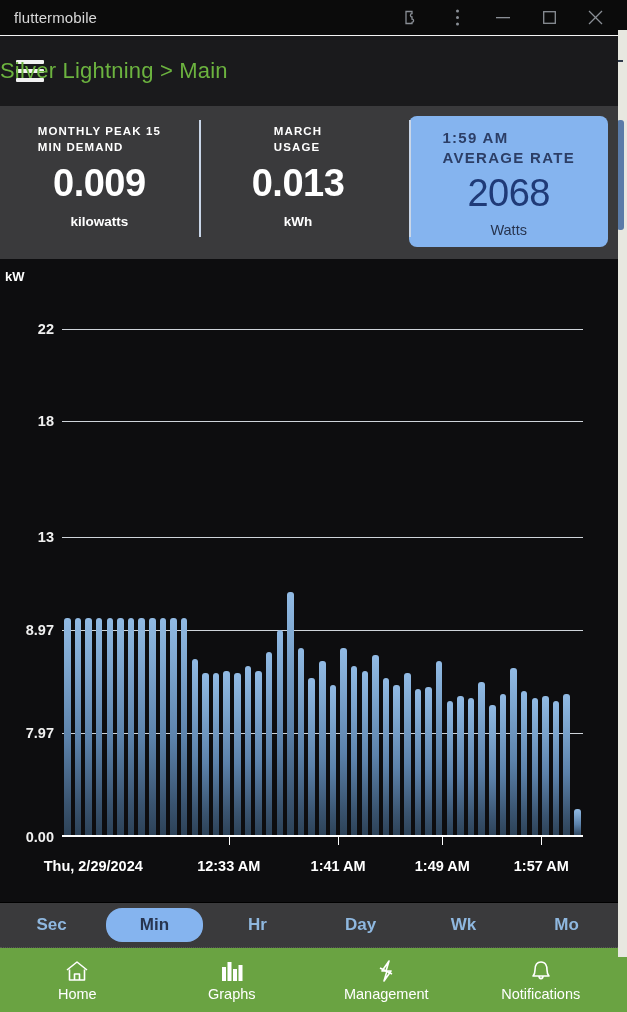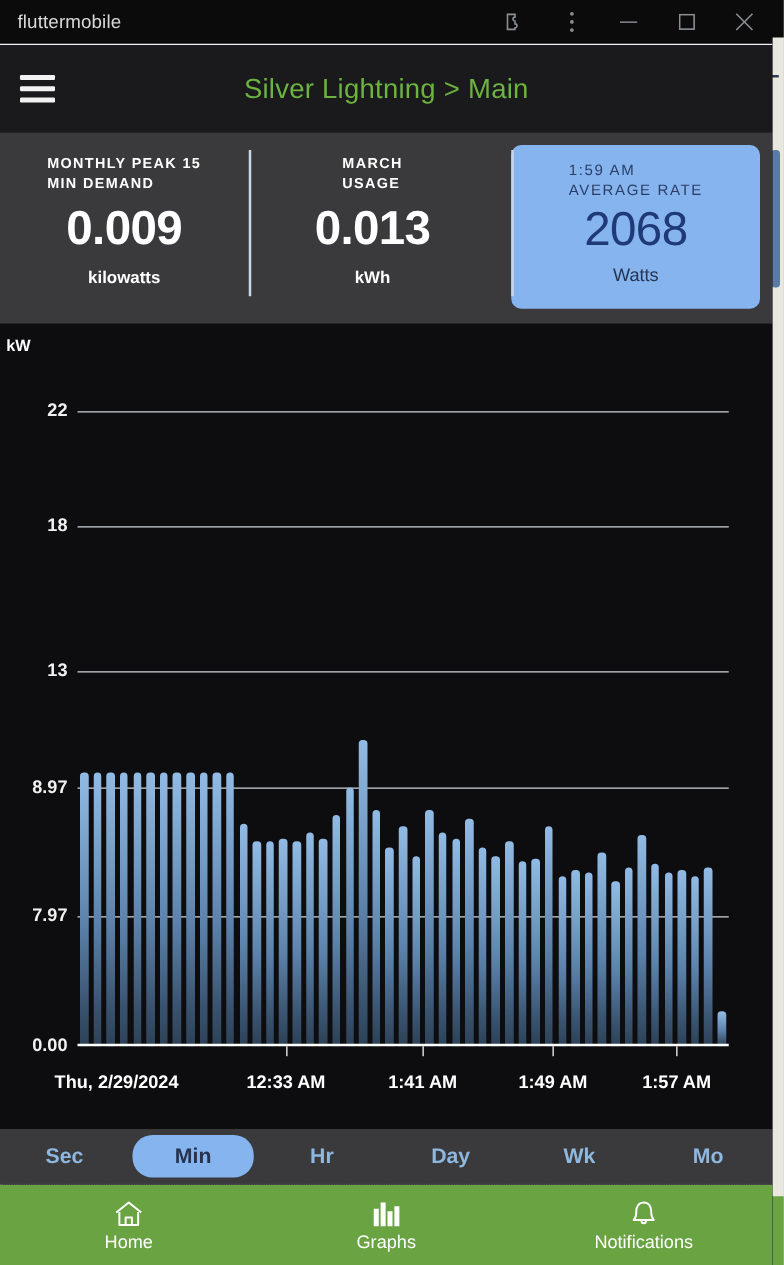--- a/index.html
+++ b/index.html
@@ -48,21 +48,21 @@
   #appbar {
     height: 70px; background: #1a1a1c;
     display: flex; align-items: center; position: relative;
   }
   #hamburger {
     width: 56px; height: 70px; display:flex; align-items:center; justify-content:center;
     flex-direction: column; gap: 5px; padding-left: 4px;
   }
   #hamburger span { display:block; width:28px; height:4px; background:#f2f2f2; border-radius:1px; }
   #appbar .title {
-    position:absolute; left:0; right:0; text-align:center;
+    position:absolute; left:0; right:0; 
     color:#6cb33f; font-size: 22px; letter-spacing:.2px;
     pointer-events:none;
   }
 
   
   #stats {
     height: 153px; background: #3a3a3c;
     display: flex; align-items: stretch; position: relative;
     padding: 10px 0 12px 0;
   }
@@ -80,21 +80,21 @@
   .stat .value {
     color:#ffffff; font-size:38px; font-weight:bold; margin-top:7px; letter-spacing:-.5px;
   }
   .stat .unit {
     color:#ffffff; font-size:13.5px; font-weight:bold; margin-top:9px;
   }
   .stat.highlight {
     background:#85b4ef; border-radius:8px; margin: 0 10px 0 12px;
     padding-top: 12px;
   }
-  .stat.highlight .label { color:#2c3e66; font-weight:normal; font-size:12px; letter-spacing:1.3px;}
+  .stat.highlight .label { color:#2c3e66; font-weight:bold; font-size:15px; letter-spacing:1.3px;}
   .stat.highlight .value { color:#1f3a77; font-size:38px; font-weight:normal; margin-top:3px;}
   .stat.highlight .unit { color:#27344f; font-weight:normal; font-size:14.5px; margin-top:7px;}
 
   
   #chart-wrap {
     position: relative; height: 643px; background:#0d0d0f;
   }
   #y-unit {
     position:absolute; left:5px; top:10px; color:#ffffff;
     font-size:13px; font-weight:bold;
@@ -455,20 +455,29 @@
             <rect x="8.5" y="3" width="4" height="19" fill="#ffffff"></rect>
             <rect x="14" y="10" width="4" height="12" fill="#ffffff"></rect>
             <rect x="19.5" y="6" width="4" height="16" fill="#ffffff"></rect>
           </svg>
         </span>
         <span class="nlabel">Graphs</span>
       </div>
       <div class="navitem">
         <span>
           <svg width="26" height="24" viewBox="0 0 26 24" fill="none" stroke="#ffffff" stroke-width="1.6" stroke-linejoin="round">
+            <path d="M16 2 L9 12 h5 L11 22 L18 12 h-5 z"></path>
+            <line x1="7" y1="9" x2="19" y2="15"></line>
+          </svg>
+        </span>
+        <span class="nlabel">Management</span>
+      </div>
+      <div class="navitem">
+        <span>
+          <svg width="26" height="24" viewBox="0 0 26 24" fill="none" stroke="#ffffff" stroke-width="1.6" stroke-linejoin="round">
             <path d="M13 3 C8.5 3 7 7 7 11 C7 15 5 17 5 17 h16 c0 0 -2 -2 -2 -6 C19 7 17.5 3 13 3 z"></path>
             <path d="M11 17 c0 1.6 .9 2.6 2 2.6 s2 -1 2 -2.6"></path>
           </svg>
         </span>
         <span class="nlabel">Notifications</span>
       </div>
     </div>
 </div>
 
 </body></html>

